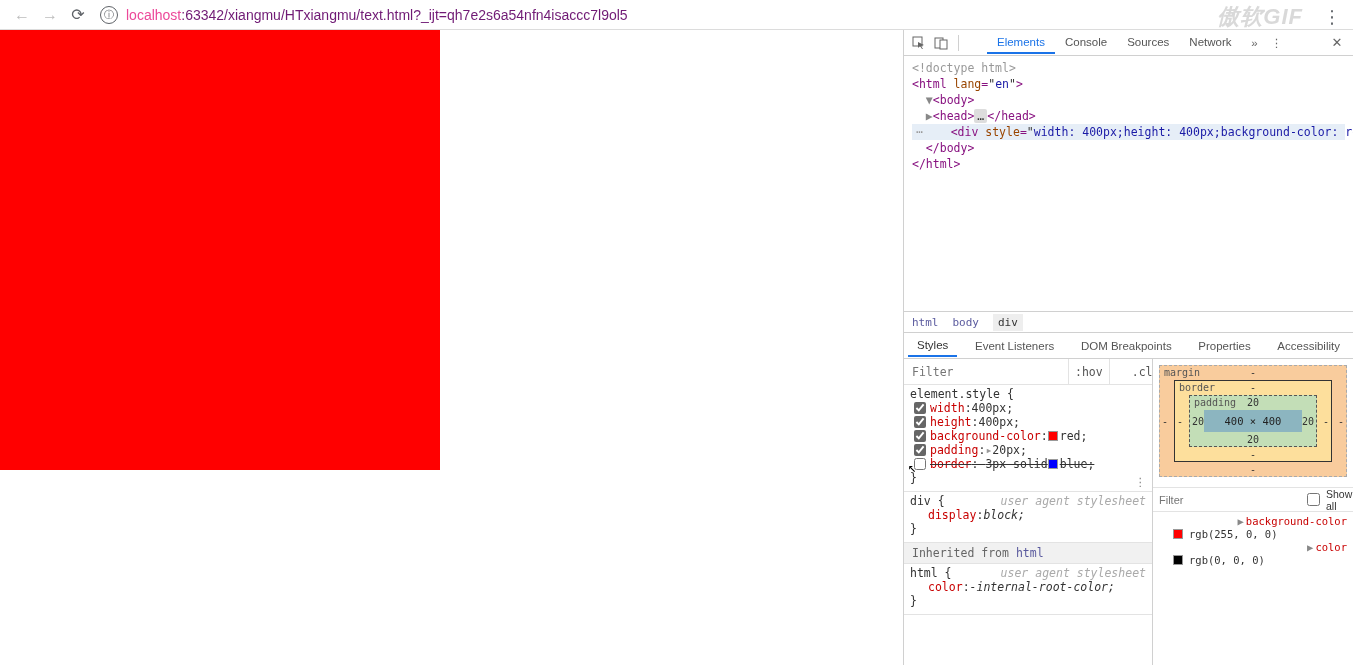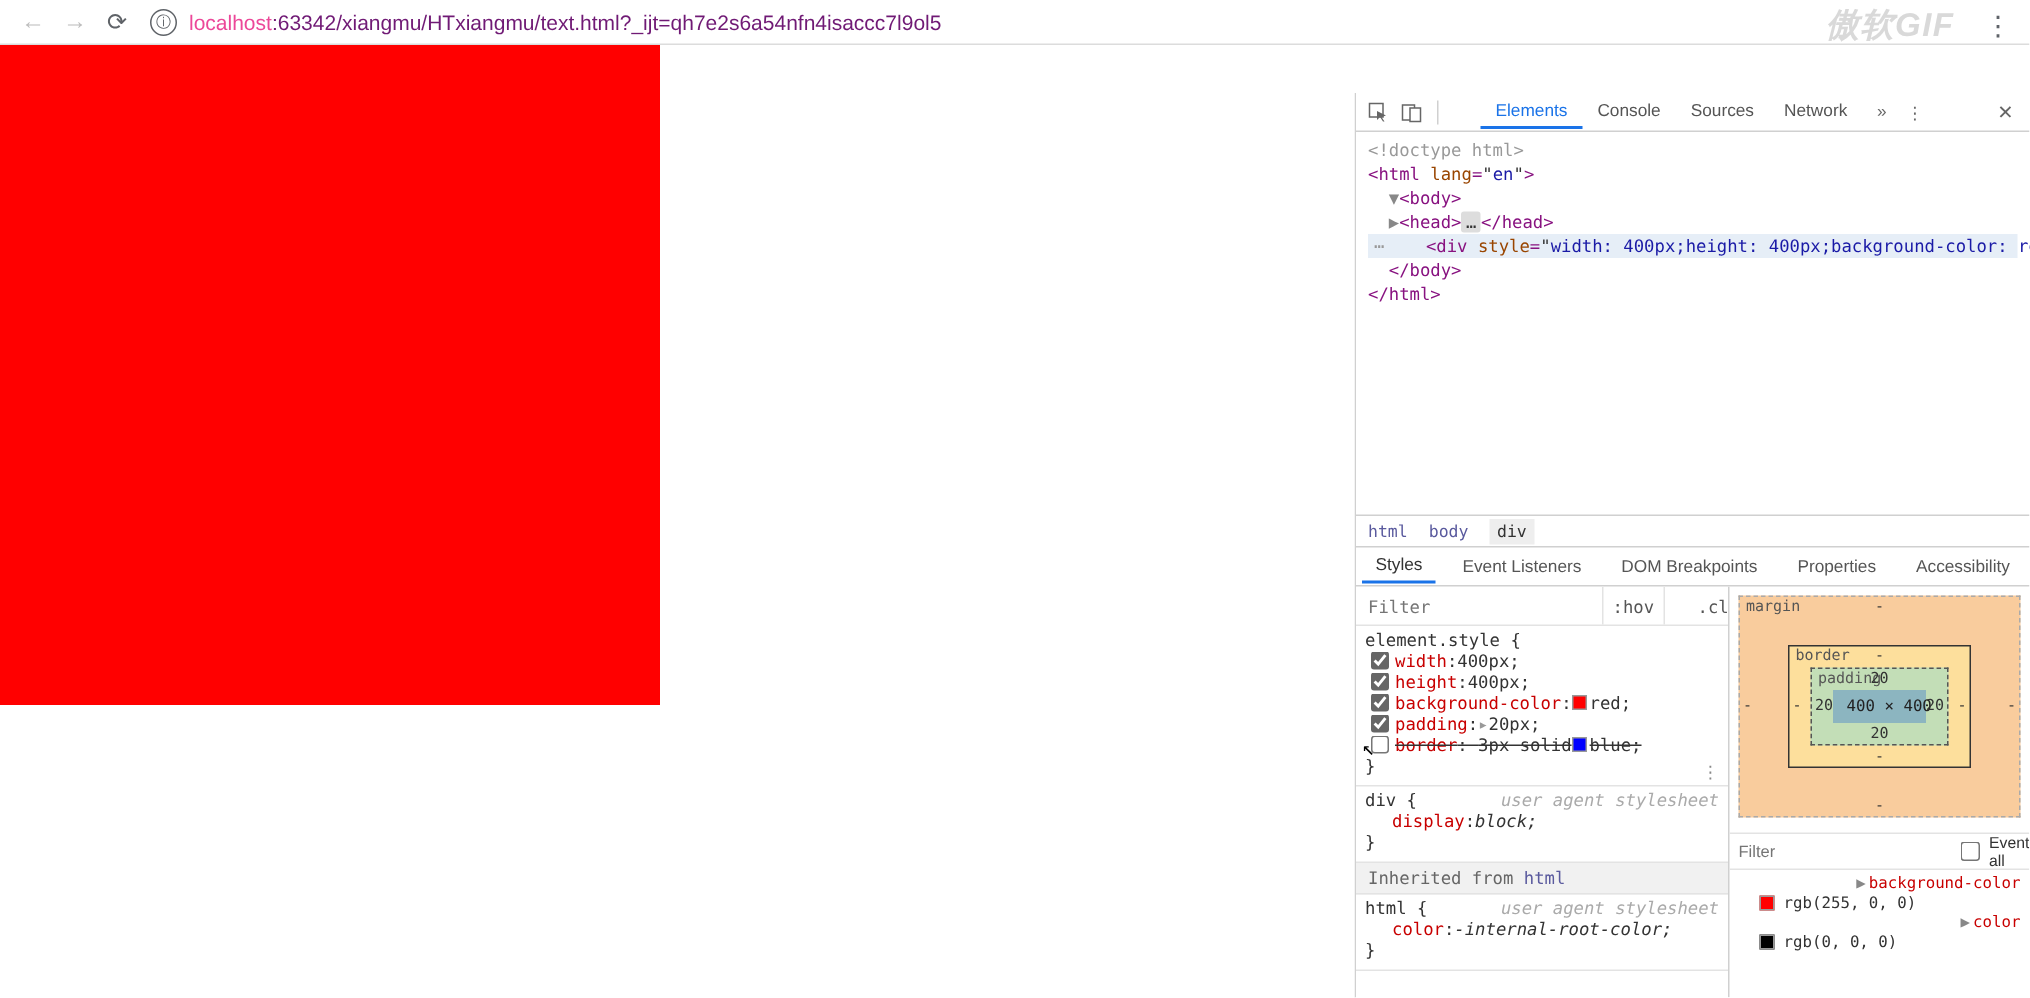--- a/index.html
+++ b/index.html
@@ -12,21 +12,21 @@
 .url { font-size: 14px; color: #202124; }
 .url .host { color: #ec4899; }
 .url .path { color: #701a75; }
 .watermark { position: absolute; right: 50px; top: 2px; font-size: 22px; font-weight: bold; font-style: italic; color: rgba(180,180,180,.5); letter-spacing: 1px; }
 .menu-dots { position: absolute; right: 12px; top: 6px; font-size: 18px; color: #5f6368; }
 
 .main-row { display: flex; height: calc(665px - 30px); }
 .page-area { flex: 1; background: #fff; position: relative; }
 .redbox { width: 440px; height: 440px; background: red; }
 
-.devtools { width: 450px; border-left: 1px solid #d0d0d0; display: flex; flex-direction: column; background: #fff; font-size: 11.5px; margin-top: 32px; }
+.devtools { width: 450px; border-left: 1px solid #d0d0d0; display: flex; flex-direction: column; background: #fff; font-size: 11.5px; }
 .dt-toolbar { height: 26px; border-bottom: 1px solid #d0d0d0; display: flex; align-items: center; padding: 0 6px; gap: 4px; }
 .dt-icon { width: 18px; height: 18px; display: flex; align-items: center; justify-content: center; color: #666; cursor: pointer; }
 .dt-tabs { display: flex; margin-left: 20px; gap: 0; }
 .dt-tab { padding: 4px 10px; cursor: pointer; color: #555; }
 .dt-tab.active { color: #1a73e8; border-bottom: 2px solid #1a73e8; }
 .dt-close { margin-left: auto; font-size: 13px; color: #666; cursor: pointer; width: 20px; text-align: center; }
 .dt-more-icon { color: #666; cursor: pointer; width: 18px; text-align: center; }
 
 .dom-tree { flex: 0 0 auto; padding: 4px 8px; font-family: Menlo, Consolas, monospace; font-size: 11.5px; line-height: 16px; height: 255px; overflow: auto; }
 .dom-tree .l { white-space: pre; }
@@ -64,21 +64,21 @@
 .prop-val { color: #333; }
 .color-sw { display: inline-block; width: 10px; height: 10px; border: 1px solid #999; vertical-align: middle; margin-right: 2px; }
 .struck { text-decoration: line-through; }
 .rule-more { position: absolute; right: 6px; bottom: 2px; color: #888; cursor: pointer; }
 .inherit-bar { background: #f1f1f1; padding: 3px 8px; color: #666; border-bottom: 1px solid #e3e3e3; }
 .inherit-bar .from-tag { color: #5a5a9e; }
 
 .styles-right { width: 200px; display: flex; flex-direction: column; font-size: 10.5px; }
 .box-model-wrap { flex: 0 0 auto; padding: 6px 6px 10px 6px; border-bottom: 1px solid #e3e3e3; }
 .bm { position: relative; font-family: Menlo, Consolas, monospace; text-align: center; }
-.bm-layer { border: 1px dashed #aaa; padding: 32px; position: relative; }
+.bm-layer { border: 1px dashed #aaa; padding: 14px; position: relative; }
 .bm-margin { background: #f9cc9d; }
 .bm-border { background: #fddf9c; border-style: solid; border-color: #333; padding: 14px; }
 .bm-padding { background: #c3deb7; border: 1px dashed #555; padding: 14px; }
 .bm-content { background: #8cb5c0; padding: 4px 8px; border: 1px solid #8cb5c0; color: #222; white-space: nowrap; }
 .bm-label { position: absolute; top: 1px; left: 4px; font-size: 10px; color: #555; }
 .bm-num { position: absolute; font-size: 10px; color: #333; }
 .bm-num.t { top: 1px; left: 50%; transform: translateX(-50%); }
 .bm-num.b { bottom: 1px; left: 50%; transform: translateX(-50%); }
 .bm-num.l { top: 50%; left: 2px; transform: translateY(-50%); }
 .bm-num.r { top: 50%; right: 2px; transform: translateY(-50%); }
@@ -231,21 +231,21 @@
                   <span class="bm-num r">20</span>
                   <div class="bm-content">400 × 400</div>
                 </div>
               </div>
             </div>
           </div>
         </div>
         <div class="comp-filter">
           <input type="text" placeholder="Filter" style="">
           <input type="checkbox" style="">
-          <span>Event all</span>
+          <span>Show all</span>
         </div>
         <div class="comp-list">
           <div class="comp-item"><span class="tri2">▶</span><span style="color:#c80000">background-color</span></div>
           <div class="comp-sub">
               <span class="color-sw" style="background:#ff0000"></span>
               <span>rgb(255, 0, 0)</span>
             </div>
           <div class="comp-item"><span class="tri2">▶</span><span style="color:#c80000">color</span></div>
           <div class="comp-sub">
               <span class="color-sw" style="background:#000"></span>

